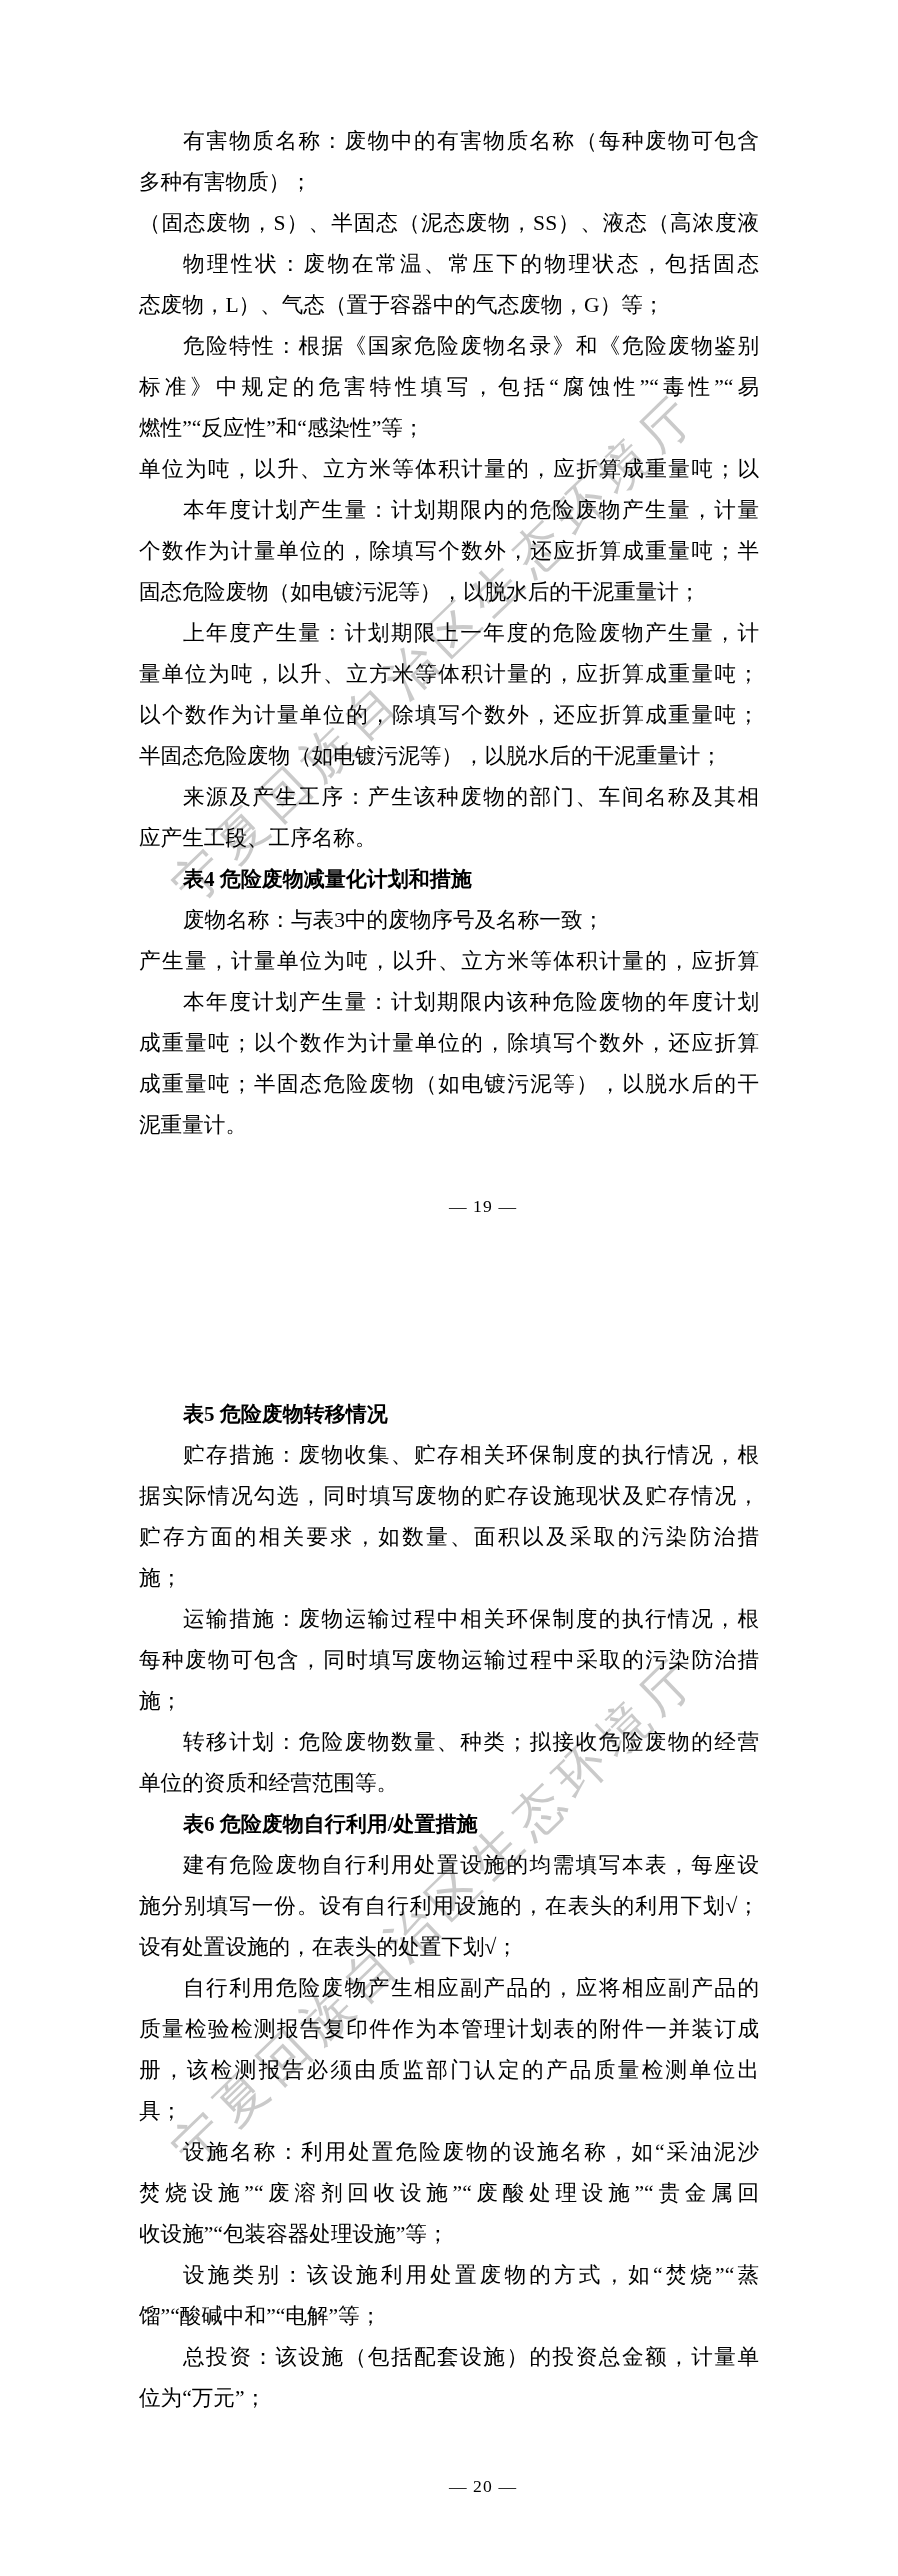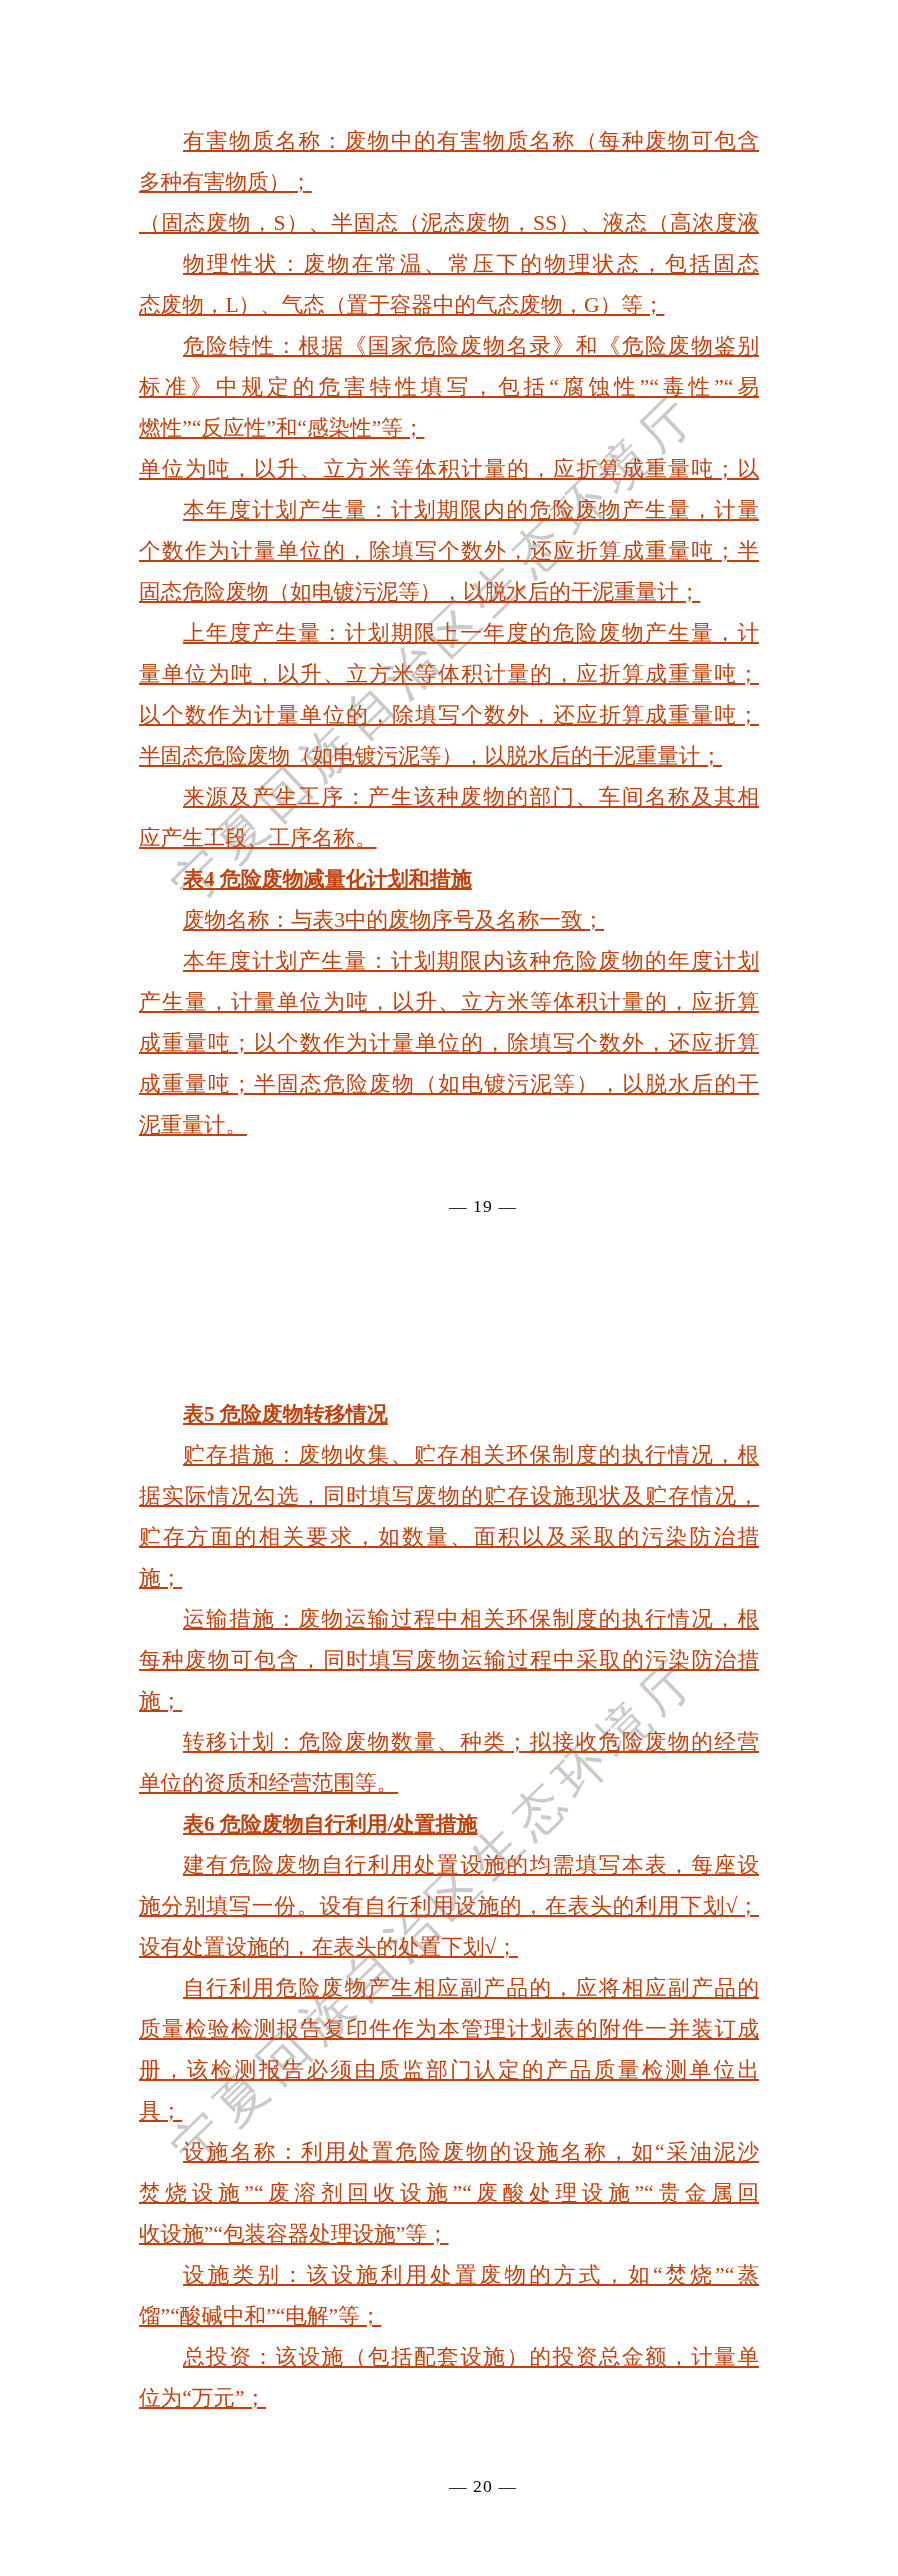--- a/index.html
+++ b/index.html
@@ -47,27 +47,26 @@
     left: 139px;
     width: 620px;
   }
   .page.p1 .content { top: 121px; }
   .page.p2 .content { top: 106px; }
 
   .line {
     height: 41px;
     line-height: 41px;
     font-size: 21.6px;
-    color: #c2410c;
+    color: #000000;
     text-align: justify;
     text-align-last: justify;
     text-justify: inter-character;
     overflow: hidden;
     white-space: nowrap;
-    text-decoration: underline;
   }
   .line.first { padding-left: 44px; }
   .line.lastline { text-align-last: left; }
   .line.heading {
     font-weight: bold;
     font-size: 21px;
     text-align-last: left;
   }
 
   .footer {
@@ -105,22 +104,22 @@
         <div class="line">个数作为计量单位的，除填写个数外，还应折算成重量吨；半</div>
         <div class="line lastline">固态危险废物（如电镀污泥等），以脱水后的干泥重量计；</div>
         <div class="line first">上年度产生量：计划期限上一年度的危险废物产生量，计</div>
         <div class="line">量单位为吨，以升、立方米等体积计量的，应折算成重量吨；</div>
         <div class="line">以个数作为计量单位的，除填写个数外，还应折算成重量吨；</div>
         <div class="line lastline">半固态危险废物（如电镀污泥等），以脱水后的干泥重量计；</div>
         <div class="line first">来源及产生工序：产生该种废物的部门、车间名称及其相</div>
         <div class="line lastline">应产生工段、工序名称。</div>
         <div class="line heading first lastline">表4 危险废物减量化计划和措施</div>
         <div class="line first lastline">废物名称：与表3中的废物序号及名称一致；</div>
+        <div class="line">产生量，计量单位为吨，以升、立方米等体积计量的，应折算</div>
         <div class="line first">本年度计划产生量：计划期限内该种危险废物的年度计划</div>
-        <div class="line">产生量，计量单位为吨，以升、立方米等体积计量的，应折算</div>
         <div class="line">成重量吨；以个数作为计量单位的，除填写个数外，还应折算</div>
         <div class="line">成重量吨；半固态危险废物（如电镀污泥等），以脱水后的干</div>
         <div class="line lastline">泥重量计。</div>
       </div>
     <div class="footer">— 19 —</div>
   </section>
 
   <section class="page p2">
     <div class="watermark">宁夏回族自治区生态环境厅</div>
     <div class="content">

